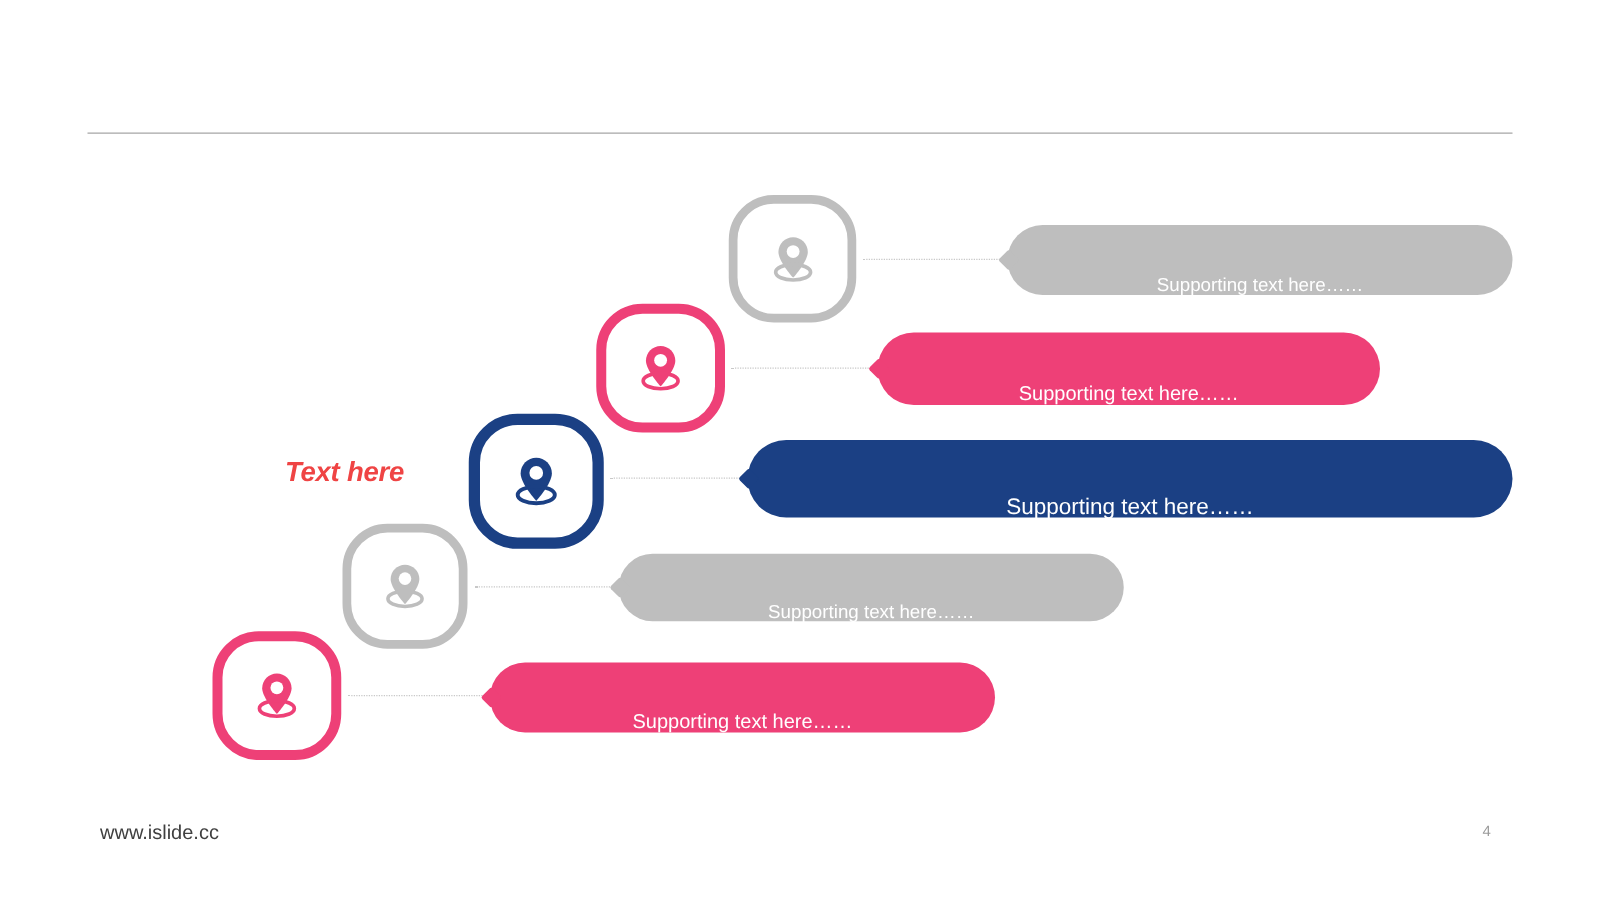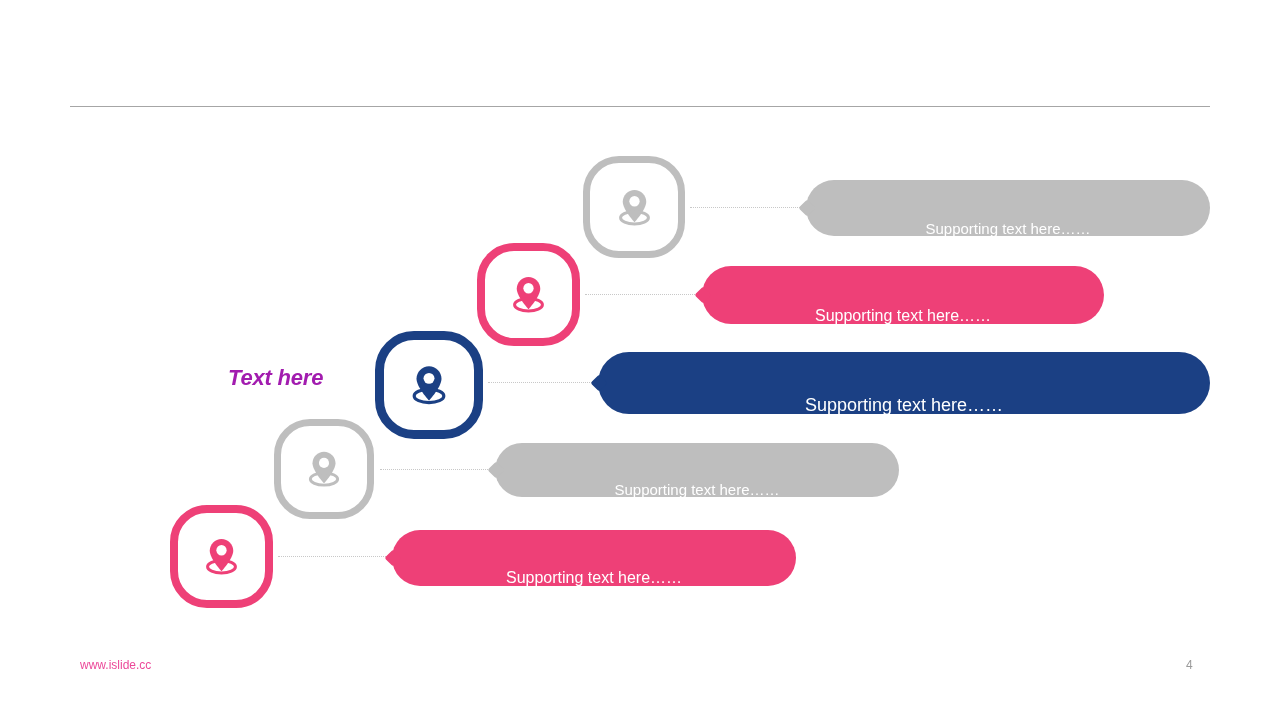--- a/index.html
+++ b/index.html
@@ -33,21 +33,21 @@
   }
 
   
   .side-label {
     position: absolute;
     left: 228px;
     top: 365px;
     font-size: 22px;
     font-weight: bold;
     font-style: italic;
-    color: #a21caf;
+    color: #ef4444;
     letter-spacing: -0.2px;
     white-space: nowrap;
   }
 
   
   .row {
     position: absolute;
     left: 0;
     top: 0;
   }
@@ -97,22 +97,22 @@
     transform: rotate(45deg);
     border-radius: 2px;
     z-index: 1;
   }
 
   
   .footer-site {
     position: absolute;
     left: 80px;
     top: 658px;
-    font-size: 12px;
-    color: #ec4899;
+    font-size: 16px;
+    color: #404040;
     white-space: nowrap;
   }
   .footer-page {
     position: absolute;
     left: 1186px;
     top: 658px;
     font-size: 12px;
     color: #9a9a9a;
     white-space: nowrap;
   }

